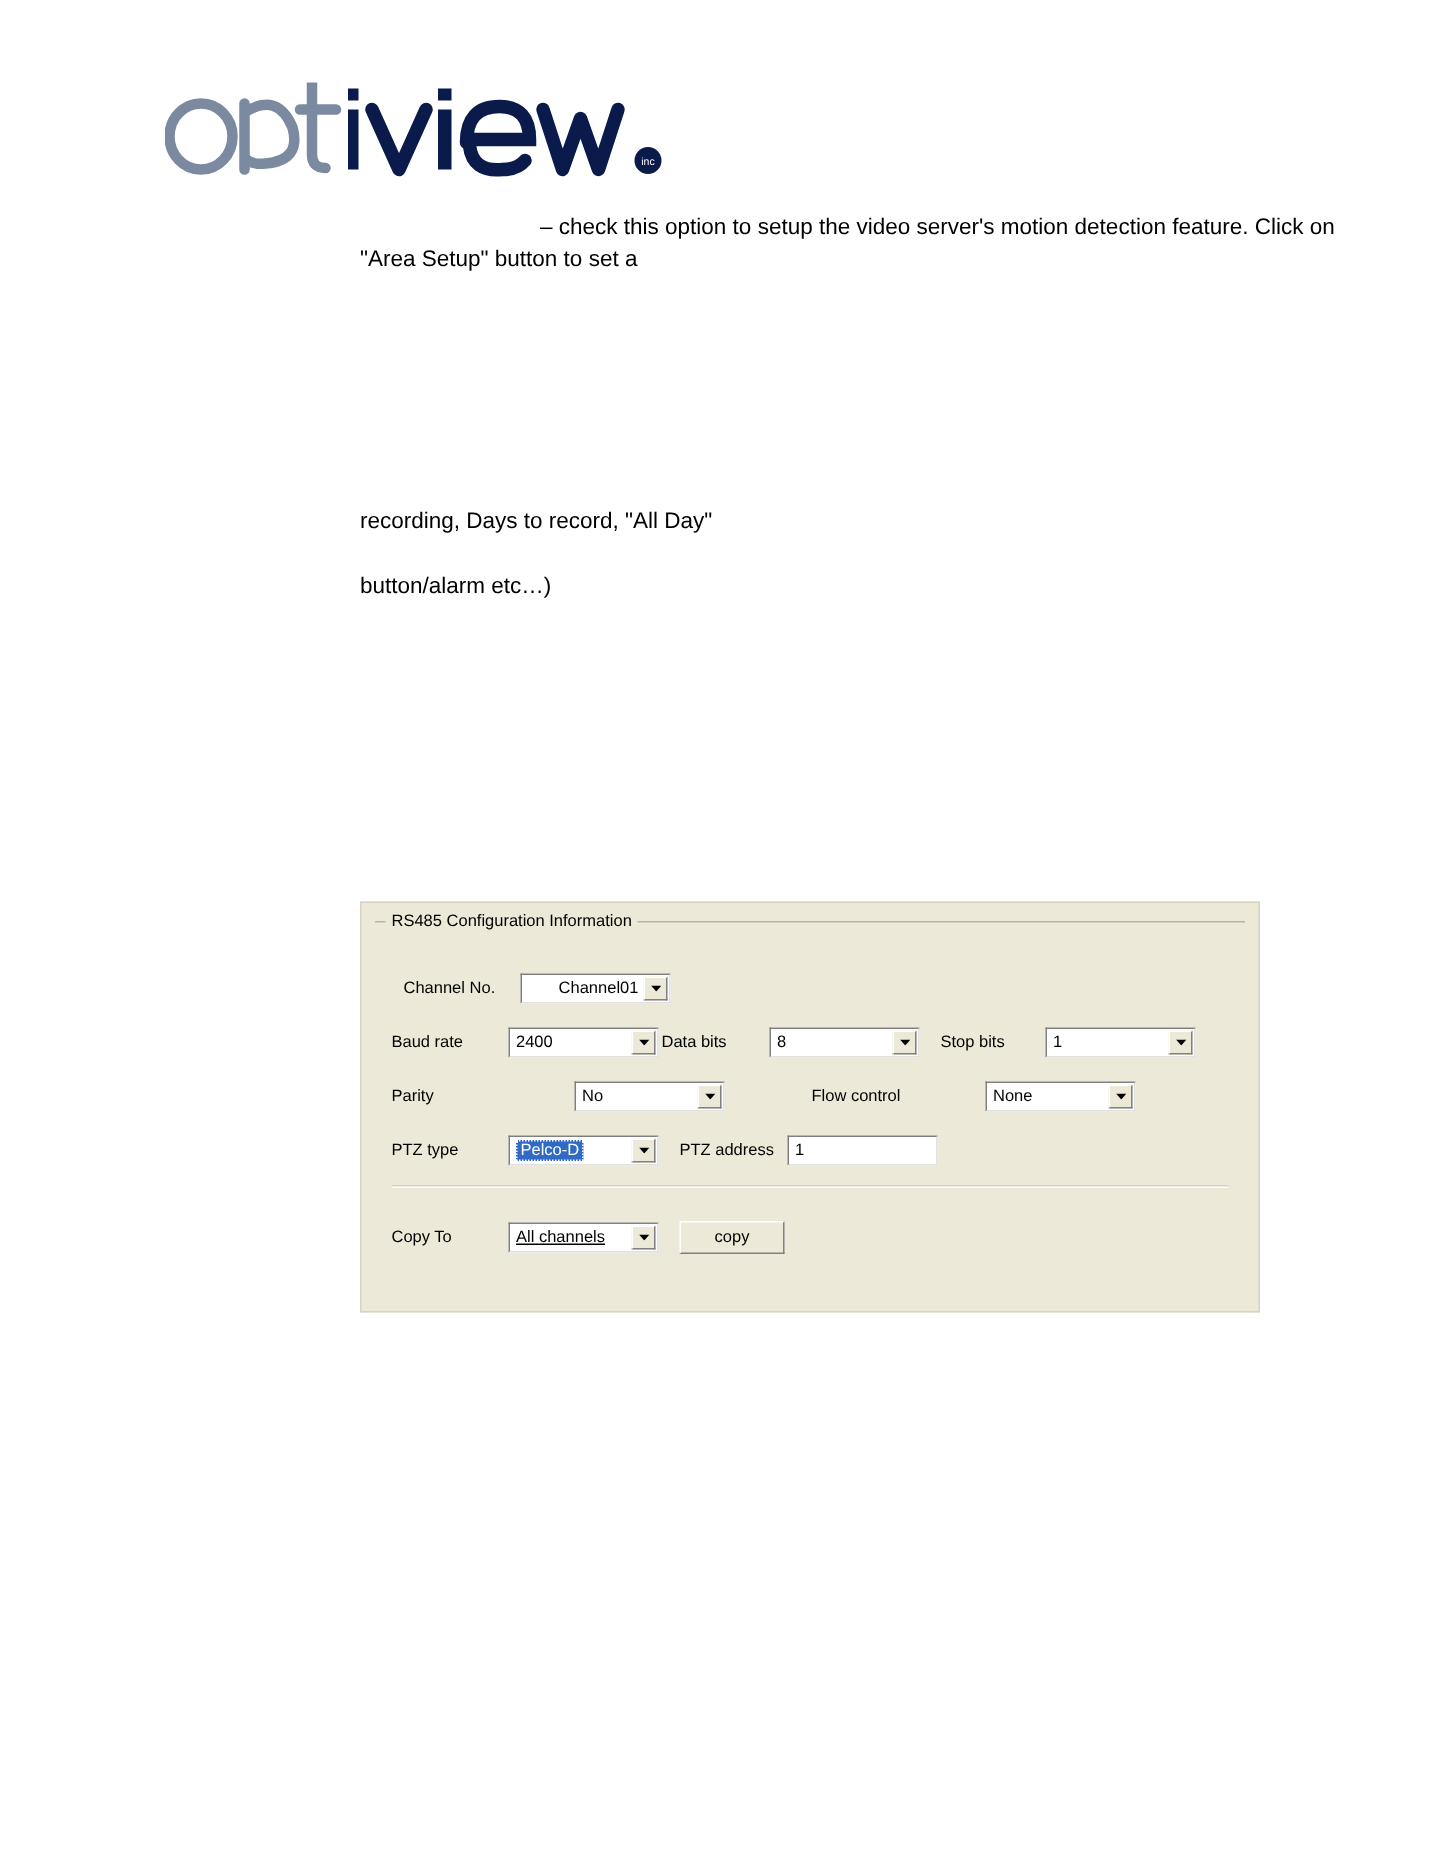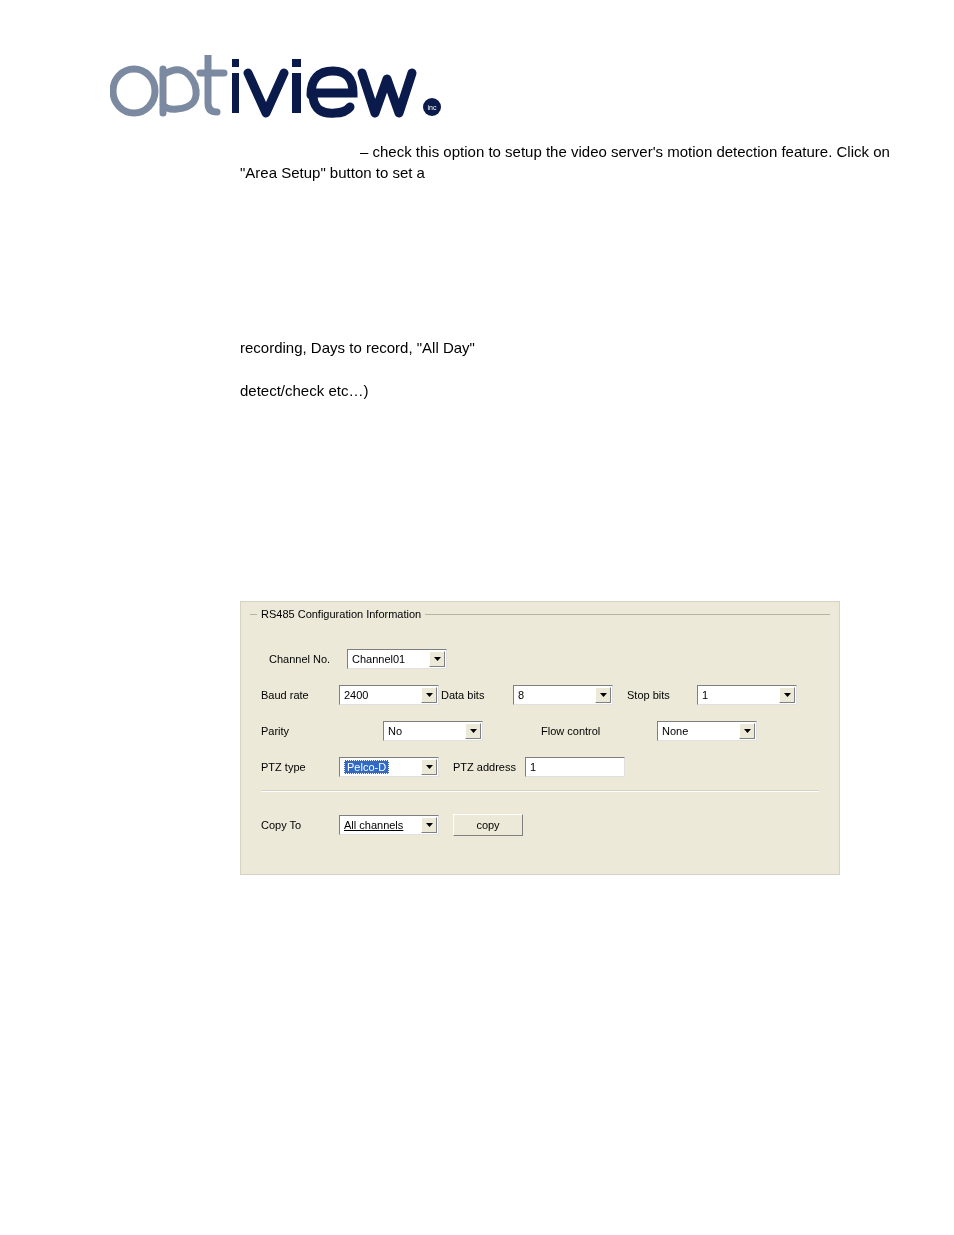--- a/index.html
+++ b/index.html
@@ -42,31 +42,31 @@
         <circle cx="322" cy="52" r="9" fill="#0a1a4a"></circle>
         <text x="322" y="55" font-size="7" fill="#fff" text-anchor="middle" font-family="Arial">inc</text>
       </g>
     </svg>
   </div>
 
   <div class="doc-text">
     <p style="text-indent:120px;">– check this option to setup the video server's motion detection feature. Click on "Area Setup" button to set a</p>
     <p style="height:110px;"></p>
     <p>recording, Days to record, "All Day"</p>
-    <p>detect/check etc…)</p>
+    <p>button/alarm etc…)</p>
   </div>
 
   <div class="panel-wrap">
     <div class="panel">
       <div class="fieldset-line"></div>
       <div class="fieldset-legend">RS485 Configuration Information</div>
 
       <div class="row" style="left:28px; top:46px;">
         <span class="lbl" style="width:78px;">Channel No.</span>
-        <div class="win-select" style="width:100px;">
+        <div class="win-select" style="width:100px;justify-content:center;">
           <span class="sel-text">Channel01</span>
           <div class="arrow-btn">
               <svg width="7" height="4">
                 <path d="M0 0 L7 0 L3.5 4 Z" fill="#000"></path>
               </svg>
             </div>
         </div>
       </div>
 
       <div class="row" style="left:20px; top:82px;">

